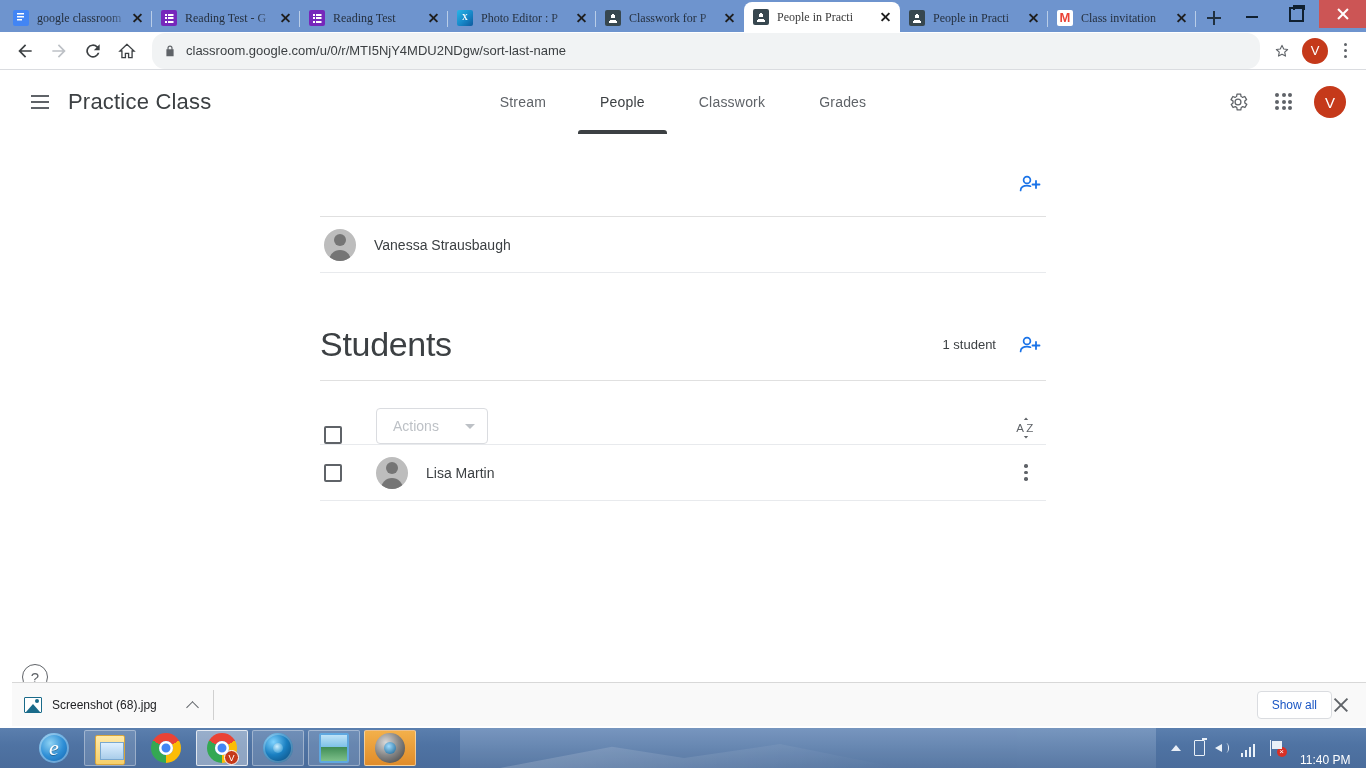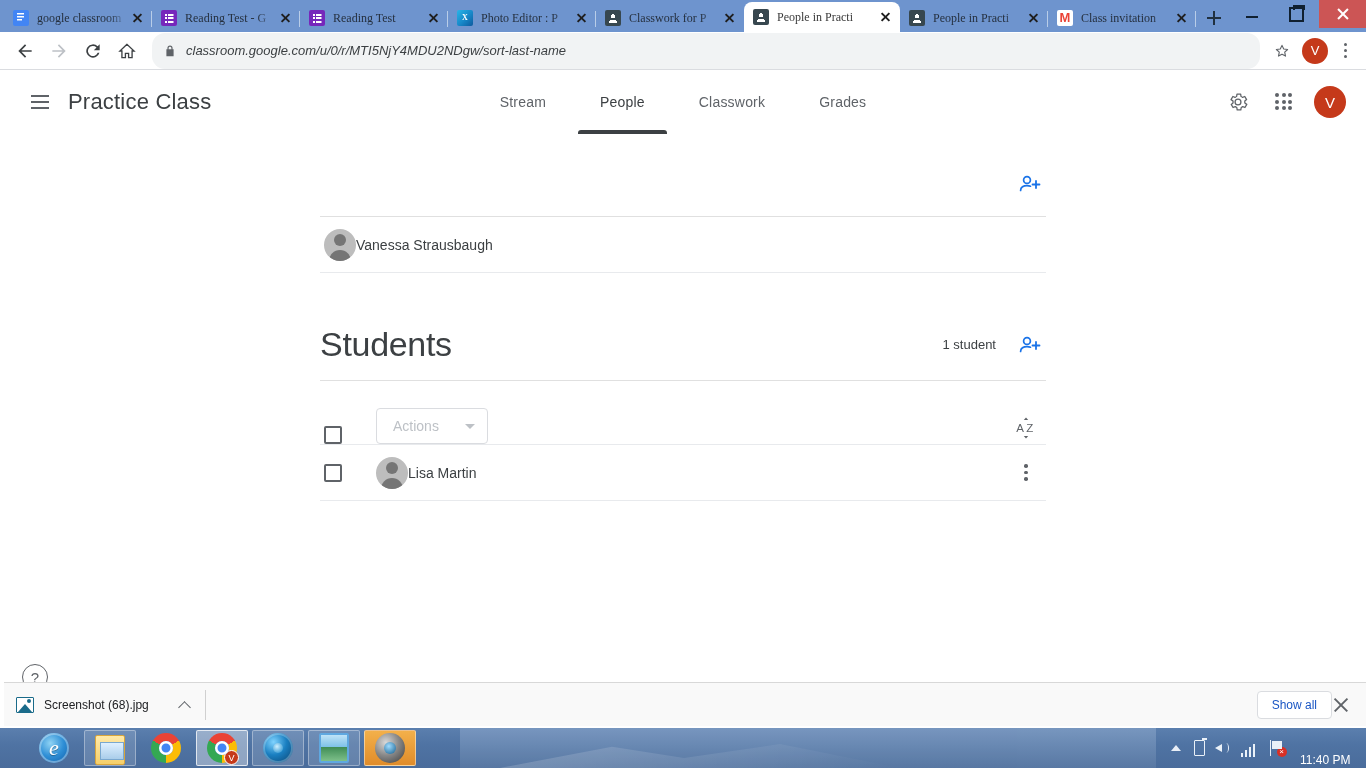--- a/index.html
+++ b/index.html
@@ -207,21 +207,20 @@
   .navbtn svg { display: block; }
   .omnibox {
     flex: 1;
     height: 36px;
     background: #f1f3f4;
     border-radius: 13px;
     display: flex;
     align-items: center;
     padding: 0 12px;
     margin: 0 8px 0 6px;
-    font-style: italic;
   }
   .lock { margin-right: 10px; flex-shrink: 0; display:flex; }
   .url {
     font-size: 13px;
     color: #3c4043;
     white-space: nowrap;
     overflow: hidden;
   }
   .star { width: 28px; height: 28px; display:flex; align-items:center; justify-content:center; flex-shrink:0; }
   .profile-pill {
@@ -377,20 +376,21 @@
     content: "";
     position: absolute;
     width: 22px; height: 14px;
     border-radius: 11px 11px 0 0;
     background: #757575;
     left: 5px; top: 21px;
   }
   .person-name {
     font-size: 14px;
     color: #3c4043;
+    margin-left: 18px;
   }
   .teachers-block { margin-bottom: 52px; }
   .toolbar-row {
     display: flex;
     align-items: flex-end;
     height: 64px;
     border-bottom: 1px solid #e8eaed;
     padding: 0 4px;
   }
   .cbox {
@@ -432,21 +432,21 @@
     border: 1.6px solid #5f6368;
     border-radius: 50%;
     color: #5f6368;
     font-size: 15px;
     display: flex; align-items: center; justify-content: center;
   }
 
   
   .shelf {
     position: absolute;
-    left: 4px; right: 0; bottom: 0;
+    left: 12px; right: 0; bottom: 0;
     height: 44px;
     background: #f9f9f9;
     border-top: 1px solid #d8d8d8;
     display: flex;
     align-items: center;
     padding: 0 12px;
   }
   .dl-item {
     display: flex;
     align-items: center;

